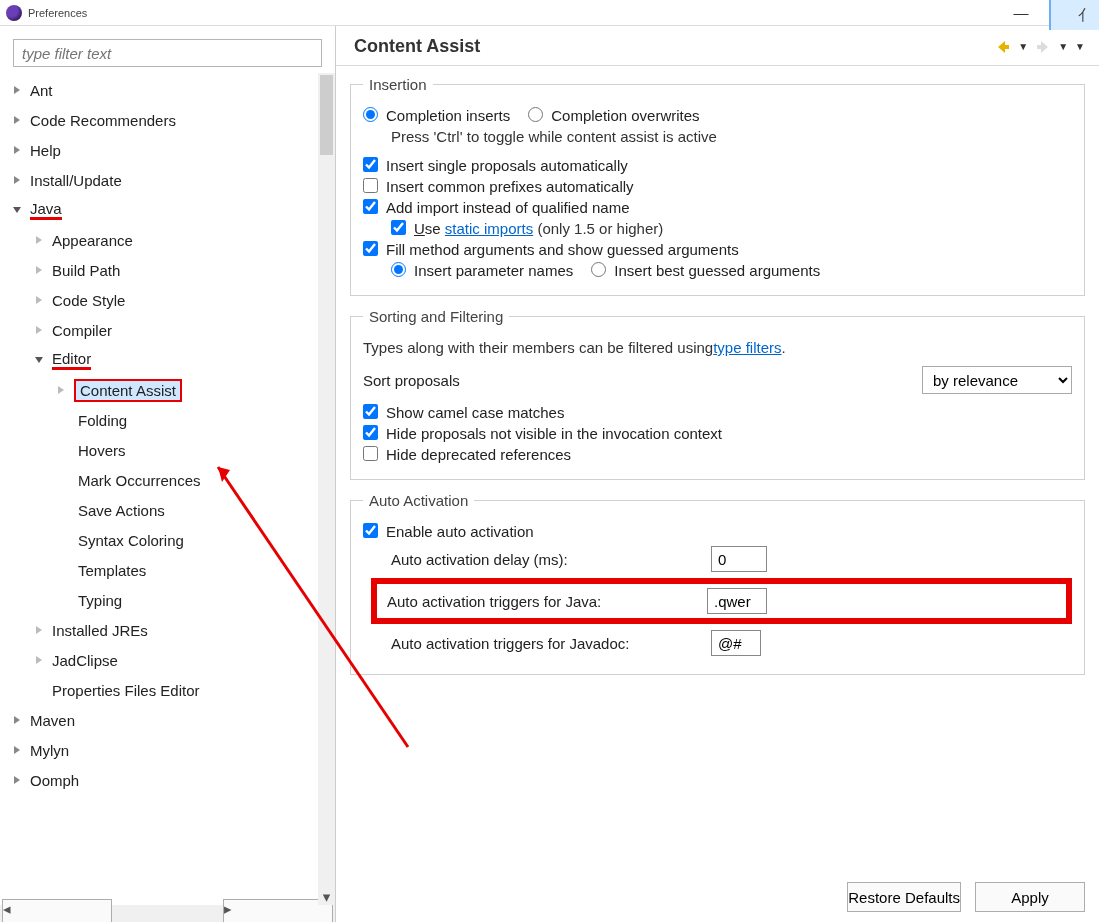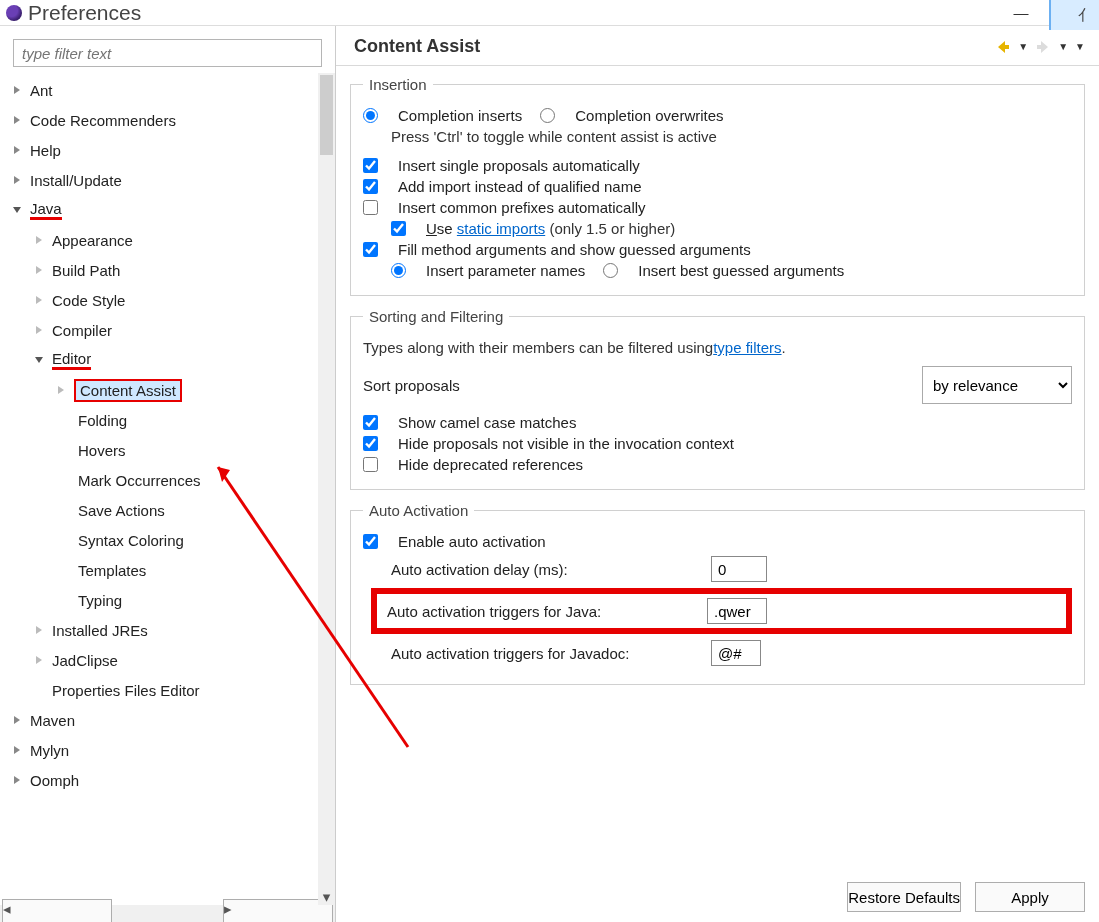--- a/index.html
+++ b/index.html
@@ -20,21 +20,21 @@
   height: 26px;
   border-bottom: 1px solid #ddd;
   background: #fff;
 }
 .titlebar .eclipse-icon {
   width: 16px; height: 16px;
   border-radius: 50%;
   background: radial-gradient(circle at 35% 35%, #6a3fb5 40%, #3a1f6e 70%);
   margin-right: 6px;
 }
-.titlebar .title { color: #444; font-size: 21px; }
+.titlebar .title { color: #444; font-size: 11px; }
 .titlebar .win-btns { margin-left: auto; display:flex; gap: 20px; padding-right: 10px;}
 .titlebar .win-btn { width: 28px; height: 20px; display:flex; align-items:center; justify-content:center; color:#333; }
 .titlebar .win-sq { border: 1.5px solid #222; width: 12px; height: 12px; }
 
 .main { display: flex; height: calc(100% - 26px); }
 .sidebar {
   width: 336px;
   border-right: 1px solid #ccc;
   display: flex;
   flex-direction: column;
@@ -140,33 +140,33 @@
   padding: 10px 12px 12px 12px;
 }
 legend {
   padding: 0 6px;
   color: #444;
   font-size: 15px;
 }
 .row { display: flex; align-items: center; margin: 4px 0; }
 .indent-1 { margin-left: 28px; }
 .radio, .check {
-  display: inline-flex; align-items: center;
+  display: inline-flex; 
   margin-right: 18px;
-  gap: 20px;
+  gap: 8px;
 }
 input[type=radio], input[type=checkbox] {
   width: 15px; height: 15px;
 }
 .note { margin-left: 28px; color: #333; }
 a.link { color: #0066cc; text-decoration: underline; }
 .plain { color:#333; }
 .sort-row { display: flex; align-items: center; justify-content: space-between; margin: 10px 0;}
 select {
-  height: 38px;
+  height: 28px;
   border: 1px solid #aaa;
   background: #fff;
   padding: 2px 6px;
   font-size: 15px;
   min-width: 150px;
 }
 .auto-row { display: flex; align-items: center; margin: 6px 0 6px 28px; gap: 10px; }
 .auto-row .label { min-width: 310px; }
 .txt-in {
   border: 1px solid #888;
@@ -452,28 +452,28 @@
         <div class="row note">Press 'Ctrl' to toggle while content assist is active</div>
 
         <div class="row" style="margin-top:12px">
           <label class="check">
             <input type="checkbox" checked="" style="">
             <span>Insert single proposals automatically</span>
           </label>
         </div>
         <div class="row">
           <label class="check">
-            <input type="checkbox" checked="" style="">
-            <span>Add import instead of qualified name</span>
-          </label>
-        </div>
-        <div class="row">
-          <label class="check">
             <input type="checkbox" style="">
             <span>Insert common prefixes automatically</span>
+          </label>
+        </div>
+        <div class="row">
+          <label class="check">
+            <input type="checkbox" checked="" style="">
+            <span>Add import instead of qualified name</span>
           </label>
         </div>
         <div class="row indent-1">
           <label class="check">
             <input type="checkbox" checked="" style="">
             <span>
               <span style="text-decoration:underline">U</span><span>se </span><a href="#" class="link">static imports</a><span class="plain"> (only 1.5 or higher)</span>
             </span>
           </label>
         </div>

